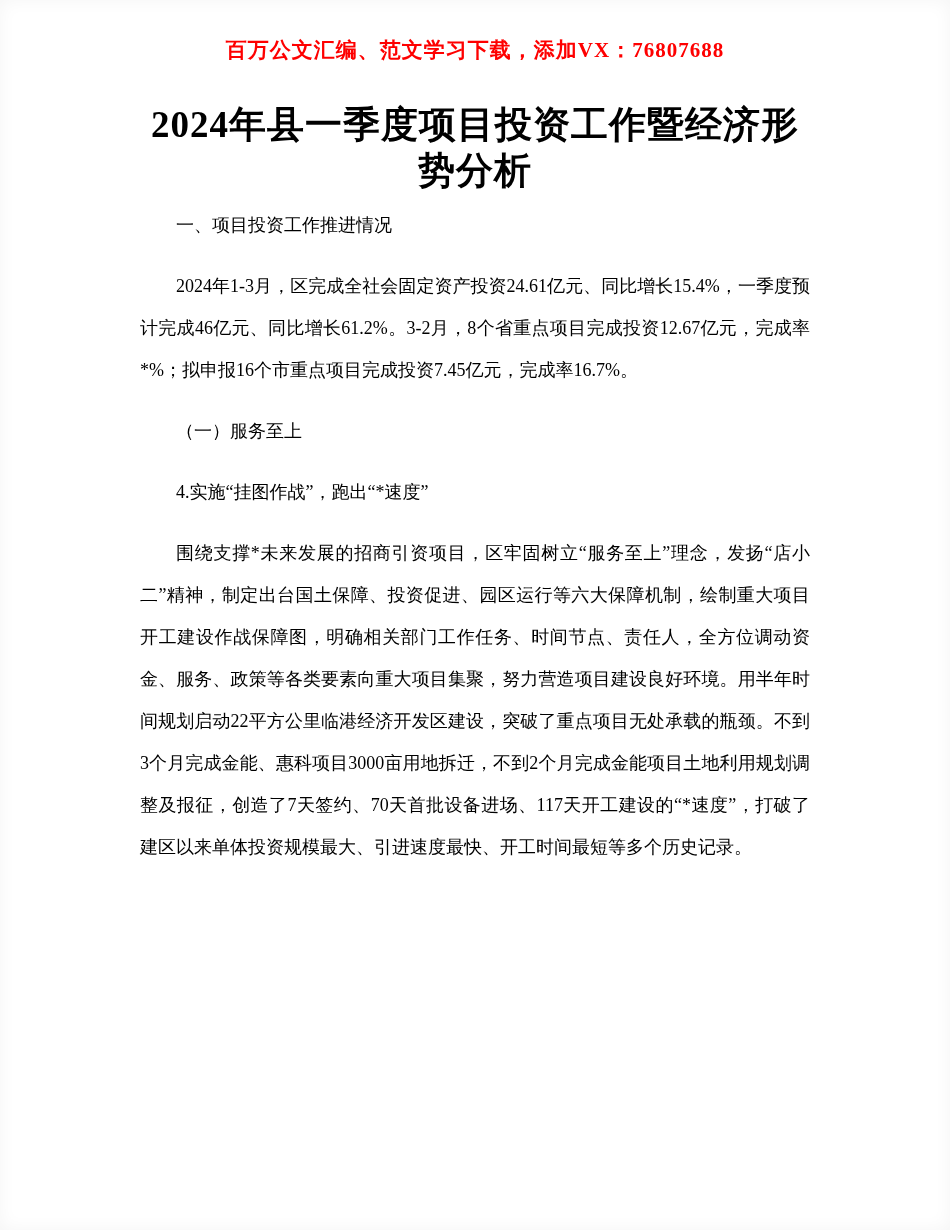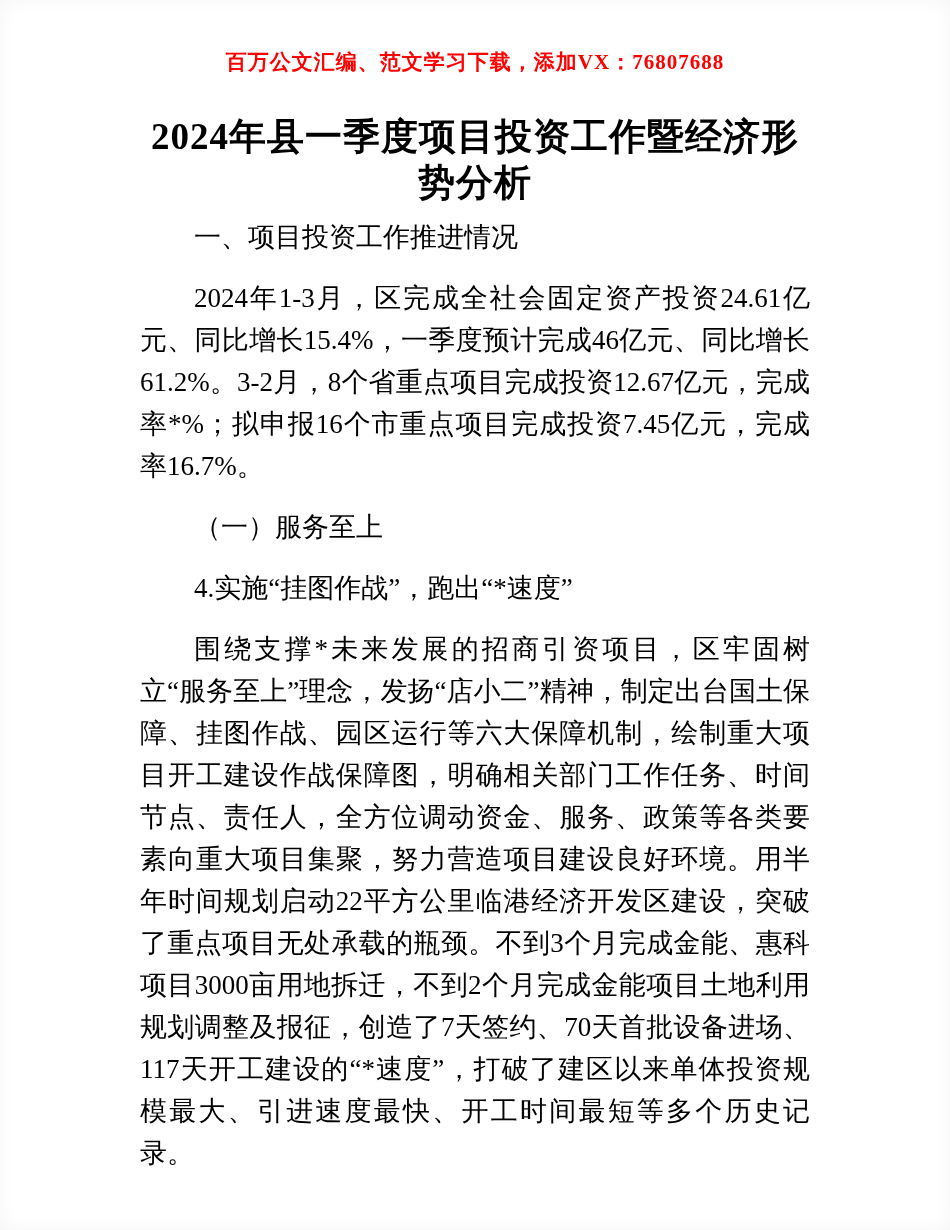--- a/index.html
+++ b/index.html
@@ -8,21 +8,21 @@
     height: 1230px;
     background: #fbfbfb;
     font-family: "Liberation Serif", "DejaVu Serif", serif;
   }
   .doc-page {
     width: 950px;
     height: 1230px;
     margin: 0 auto;
     background: #ffffff;
     box-shadow: inset 0 0 18px rgba(0,0,0,0.045);
-    padding: 48px 140px 40px 140px;
+    padding: 36px 140px 40px 140px;
     color: #000000;
     overflow: hidden;
   }
   .header-notice {
     text-align: center;
     color: #fe0000;
     font-size: 21px;
     font-weight: bold;
     letter-spacing: 1px;
     margin-bottom: 38px;
@@ -30,21 +30,21 @@
   .doc-title {
     font-size: 37px;
     font-weight: bold;
     color: #000000;
     text-align: center;
     line-height: 1.25;
     margin-bottom: 9px;
     letter-spacing: 1px;
   }
   .para {
-    font-size: 27px;
+    font-size: 18px;
     line-height: 42px;
     text-align: justify;
     text-indent: 2em;
     margin-bottom: 19px;
     color: #000000;
   }
   .para.heading {
     margin-bottom: 19px;
   }
 </style>
@@ -58,15 +58,15 @@
   <h1 class="doc-title">2024年县一季度项目投资工作暨经济形势分析</h1>
 
   <p class="para heading">一、项目投资工作推进情况</p>
 
   <p class="para body">2024年1-3月，区完成全社会固定资产投资24.61亿元、同比增长15.4%，一季度预计完成46亿元、同比增长61.2%。3-2月，8个省重点项目完成投资12.67亿元，完成率*%；拟申报16个市重点项目完成投资7.45亿元，完成率16.7%。</p>
 
   <p class="para heading">（一）服务至上</p>
 
   <p class="para heading">4.实施“挂图作战”，跑出“*速度”</p>
 
-  <p class="para body">围绕支撑*未来发展的招商引资项目，区牢固树立“服务至上”理念，发扬“店小二”精神，制定出台国土保障、挂图作战、园区运行等六大保障机制，绘制重大项目开工建设作战保障图，明确相关部门工作任务、时间节点、责任人，全方位调动资金、服务、政策等各类要素向重大项目集聚，努力营造项目建设良好环境。用半年时间规划启动22平方公里临港经济开发区建设，突破了重点项目无处承载的瓶颈。不到3个月完成金能、惠科项目3000亩用地拆迁，不到2个月完成金能项目土地利用规划调整及报征，创造了7天签约、70天首批设备进场、117天开工建设的“*速度”，打破了建区以来单体投资规模最大、引进速度最快、开工时间最短等多个历史记录。</p>
+  <p class="para body">围绕支撑*未来发展的招商引资项目，区牢固树立“服务至上”理念，发扬“店小二”精神，制定出台国土保障、投资促进、园区运行等六大保障机制，绘制重大项目开工建设作战保障图，明确相关部门工作任务、时间节点、责任人，全方位调动资金、服务、政策等各类要素向重大项目集聚，努力营造项目建设良好环境。用半年时间规划启动22平方公里临港经济开发区建设，突破了重点项目无处承载的瓶颈。不到3个月完成金能、惠科项目3000亩用地拆迁，不到2个月完成金能项目土地利用规划调整及报征，创造了7天签约、70天首批设备进场、117天开工建设的“*速度”，打破了建区以来单体投资规模最大、引进速度最快、开工时间最短等多个历史记录。</p>
 
 </div>
 
 </body></html>

